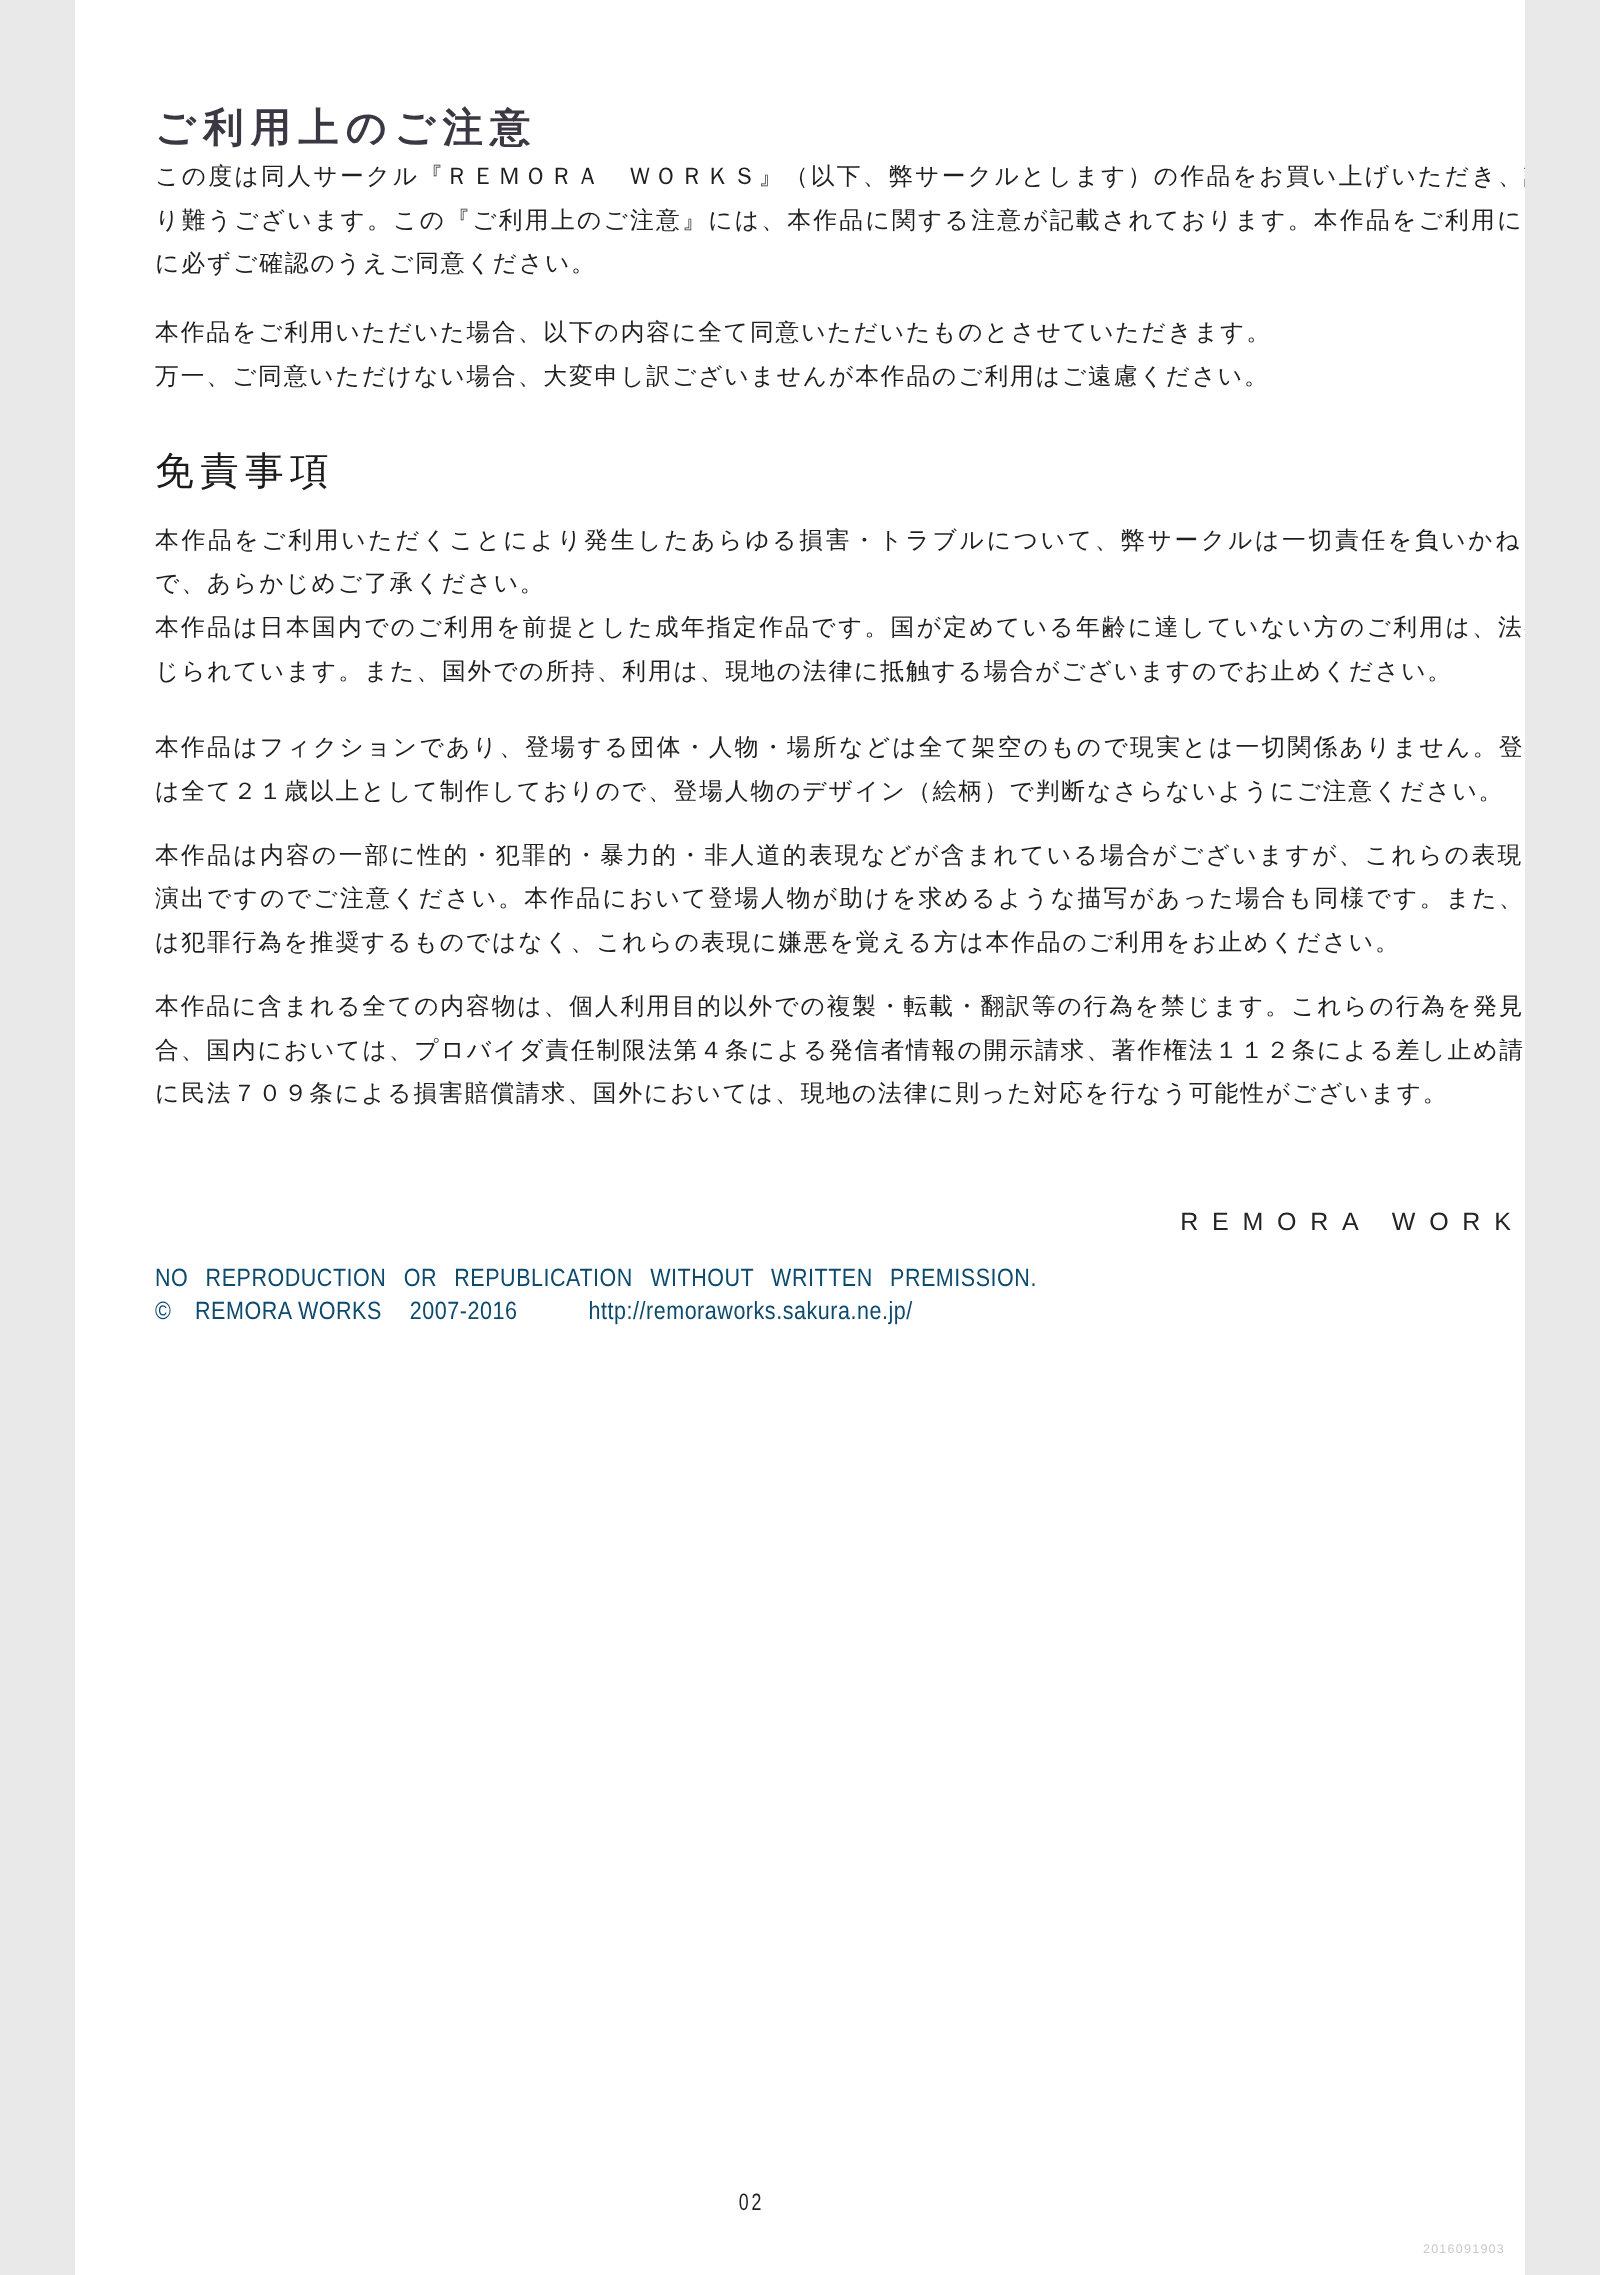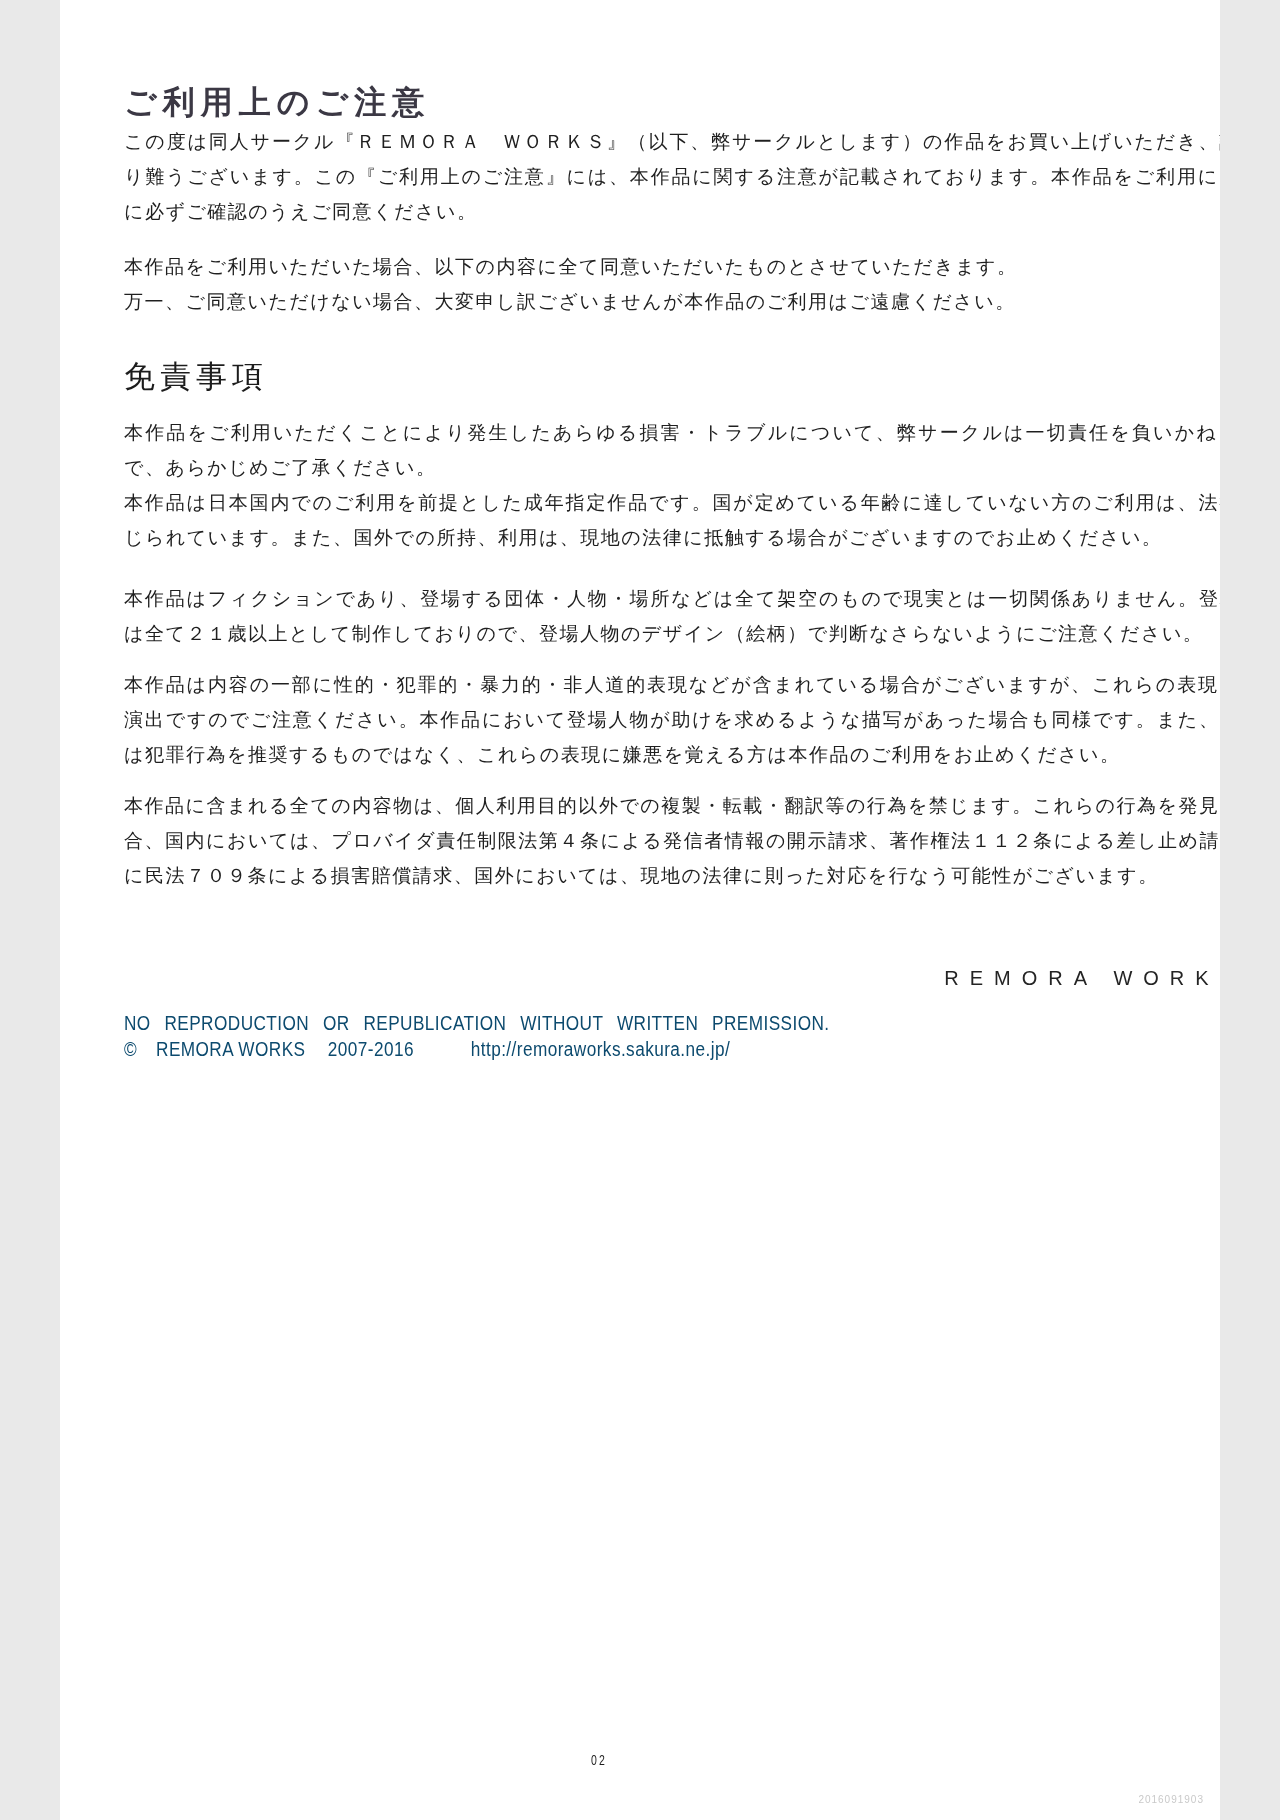--- a/index.html
+++ b/index.html
@@ -65,21 +65,21 @@
   }
   .footer-line2 {
     font-size:20px; line-height:26px;
     letter-spacing:0.5px;
   }
   .footer-line2 .sym   { margin-right:22px; }
   .footer-line2 .years { margin-left:26px; }
   .footer-line2 .url   { margin-left:66px; }
   .page-number {
     position:absolute; left:531px; top:1752px;
-    font-size:14px; color:#1f1f1f; letter-spacing:3px;
+    font-size:19px; color:#1f1f1f; letter-spacing:3px;
   }
   .page-number .condensed { transform:scaleX(0.75); }
   .watermark {
     position:absolute; right:16px; top:1794px;
     font-size:10px; letter-spacing:1px;
     color:#c9c9c9;
   }
 </style>
 </head>
 <body>

